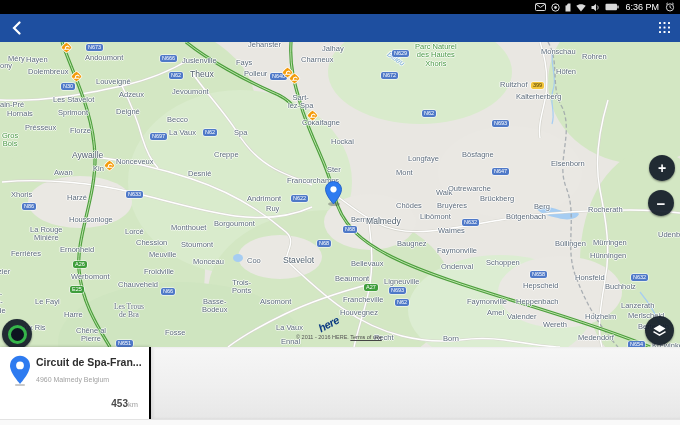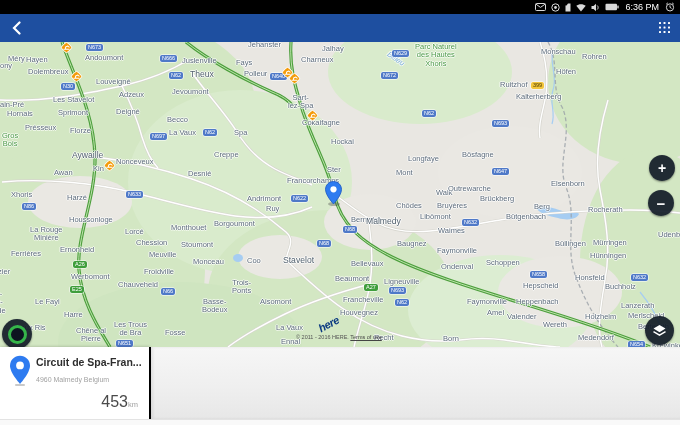--- a/index.html
+++ b/index.html
@@ -60,21 +60,21 @@
 
   
   .cards{position:absolute;left:0;top:347px;width:604px;height:72px;z-index:10;}
   .result-card{position:absolute;left:0;top:0;width:149px;height:72px;background:#fff;cursor:pointer;
                box-shadow:1px 0 3px rgba(0,0,0,.25);}
   .card-pin{position:absolute;left:9px;top:8px;width:22px;height:30px;}
   .card-pin-base{position:absolute;left:15px;top:37px;width:10px;height:2px;background:#c9c9c9;border-radius:1px;}
   .card-title{position:absolute;left:36px;top:9px;font-size:10.5px;font-weight:bold;color:#2e2e2e;white-space:nowrap;}
   .card-sub{position:absolute;left:36px;top:29px;font-size:7px;color:#a2a2a2;white-space:nowrap;}
   .card-dist{position:absolute;right:11px;top:46px;}
-  .dist-val{font-size:16px;font-weight:normal;color:#4a4a4a;}
+  .dist-val{font-size:10px;font-weight:bold;color:#4a4a4a;}
   .dist-unit{font-size:7.5px;color:#a2a2a2;}
   .next-card{position:absolute;left:151px;top:0;width:529px;height:72px;cursor:pointer;
              background:linear-gradient(180deg,#f6f6f6 0%,#efefef 55%,#e7e7e7 100%);box-shadow:inset 2px 0 3px rgba(0,0,0,.08);}
   .bottom-strip{position:absolute;left:0;top:419px;width:680px;height:6px;background:#f9f9f9;border-top:1px solid #e3e3e3;box-sizing:border-box;z-index:11;}
 </style>
 </head>
 <body>
 
 <div id="stage">
 
@@ -391,21 +391,21 @@
         </div>
         <div class="mlabel" style="left: 397px; top: 240px;">
           <div>Baugnez</div>
         </div>
         <div class="mlabel" style="left: 448px; top: 185px;">
           <div>Outrewarche</div>
         </div>
         <div class="mlabel" style="left: 462px; top: 151px;">
           <div>Bösfagne</div>
         </div>
-        <div class="mlabel" style="left: 523px; top: 180px; padding-left: 28px;">
+        <div class="mlabel" style="left: 523px; top: 160px; padding-left: 28px;">
           <div>Elsenborn</div>
         </div>
         <div class="mlabel" style="left: 480px; top: 195px;">
           <div>Brückberg</div>
         </div>
         <div class="mlabel" style="left: 534px; top: 203px;">
           <div>Berg</div>
         </div>
         <div class="mlabel" style="left: 506px; top: 213px;">
           <div>Bütgenbach</div>
@@ -450,21 +450,21 @@
           <div>Villers-</div>
           <div>Sainte-</div>
           <div>Gertrude</div>
         </div>
         <div class="mlabel" style="left: 35px; top: 298px;">
           <div>Le Fayi</div>
         </div>
         <div class="mlabel" style="left: 64px; top: 311px;">
           <div>Harre</div>
         </div>
-        <div class="mlabel" style="left: 114px; top: 321px;">
+        <div class="mlabel" style="left: 114px; top: 303px; font-family: Liberation Serif, serif;">
           <div>Les Trous</div>
           <div>de Bra</div>
         </div>
         <div class="mlabel" style="left: 202px; top: 298px;">
           <div>Basse-</div>
           <div>Bodeux</div>
         </div>
         <div class="mlabel" style="left: 14px; top: 324px;">
           <div>Vieux Ris</div>
         </div>

